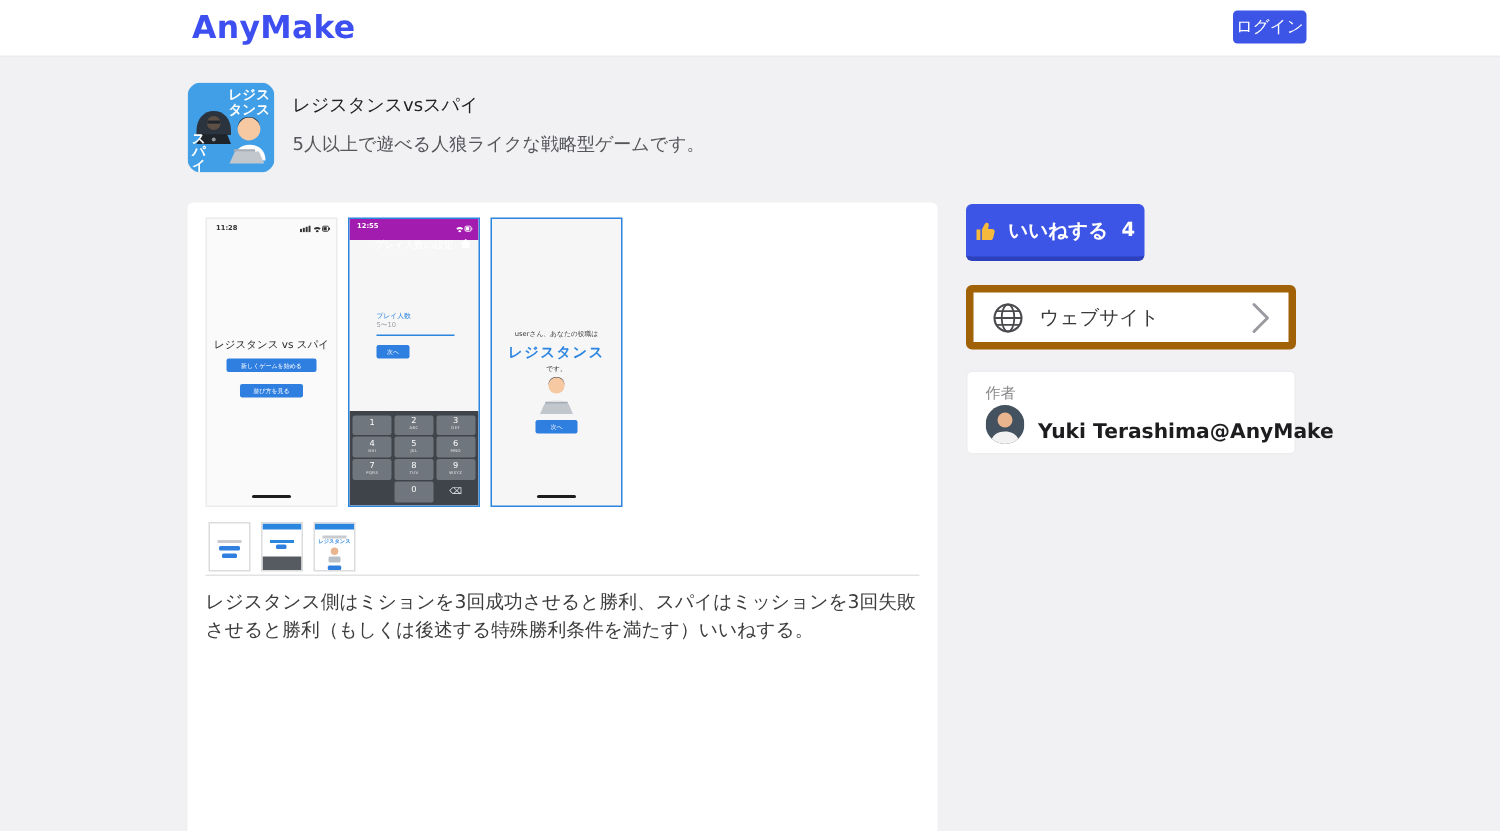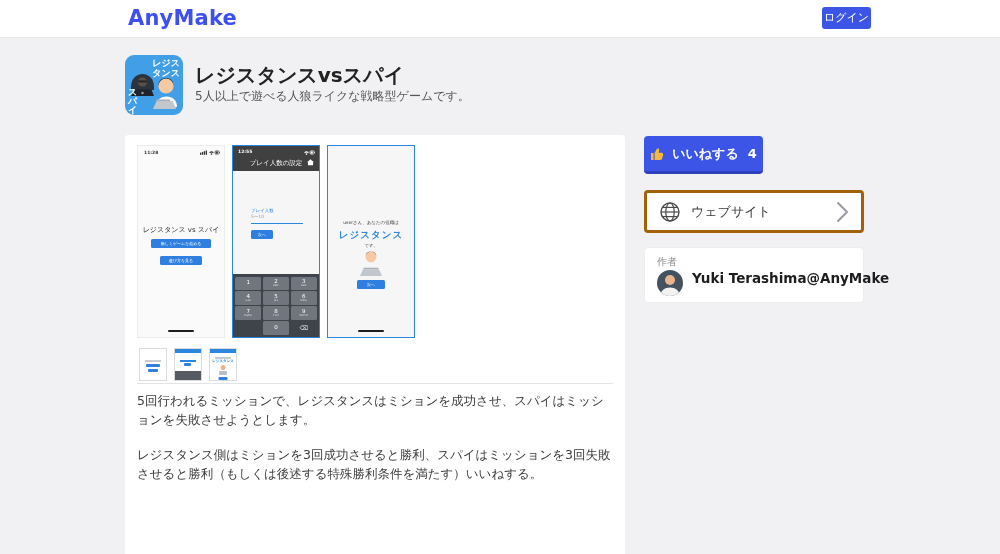--- a/index.html
+++ b/index.html
@@ -12,35 +12,35 @@
     color: #2f2f31;
   }
 
   
   .topbar { position:absolute; top:0; left:0; width:1000px; height:38px; background:#fff; border-bottom:1px solid #ebebee; z-index:6; }
   .logo { position:absolute; left:128px; top:6px; font-size:21px; font-weight:bold; color:#3d4ff0; letter-spacing:0.2px; cursor:pointer; }
   .login-btn { position:absolute; left:822px; top:7px; width:49px; height:22px; background:#3c55e6; color:#fff; font-size:11px; font-weight:normal; border:none; border-radius:3px; font-family:inherit; cursor:pointer; line-height:22px; text-align:center; }
 
   
   .hero-icon { position:absolute; left:125px; top:55px; width:58px; height:60px; border-radius:4px; overflow:hidden; }
-  .hero-title { position:absolute; left:195px; top:62px; font-size:20px; font-weight:bold; color:#222; }
+  .hero-title { position:absolute; left:195px; top:62px; font-size:12px; font-weight:normal; color:#222; }
   .hero-sub { position:absolute; left:195px; top:88px; font-size:12px; color:#55565a; }
 
   
   .main-card { position:absolute; left:125px; top:135px; width:500px; height:419px; background:#fff; border-radius:4px 4px 0 0; }
 
   .phone { position:absolute; top:10px; width:88px; height:193px; overflow:hidden; cursor:pointer; }
   .phone-1 { left:12px;  background:#fafafa; border:1px solid #ececee; }
   .phone-2 { left:107px; background:#f6f6f7; border:1px solid #2b86e0; }
   .phone-3 { left:202px; background:#f6f6f7; border:1px solid #2b86e0; }
 
   .p-time-dark { position:absolute; top:4px; left:6px; font-size:4.5px; font-weight:bold; color:#333; }
   .p-time-light { position:absolute; top:3px; left:5px; font-size:4.5px; font-weight:bold; color:#fff; z-index:2; }
   .p-status { position:absolute; top:4px; right:4px; z-index:2; }
-  .p-head { position:absolute; top:0; left:0; right:0; height:25px; background:#404040; }
+  .p-head { position:absolute; top:0; left:0; right:0; height:14px; background:#a21caf; }
   .p-head-title { position:absolute; top:13px; left:0; right:0; text-align:center; font-size:6.5px; color:#fff; }
   .p-home-ico { position:absolute; top:13px; right:5px; }
 
   .p1-title { position:absolute; top:79px; left:0; right:0; text-align:center; font-size:7px; font-weight:normal; color:#2c2c2e; }
   .btn-mini { position:absolute; left:50%; transform:translateX(-50%); background:#2f7fe0; color:#fff; font-size:4px; border-radius:1.5px; display:flex; align-items:center; justify-content:center; white-space:nowrap; }
   .p1-b1 { top:93px; width:60px; height:9px; }
   .p1-b2 { top:110px; width:42px; height:9px; }
   .home-bar { position:absolute; bottom:5px; left:50%; transform:translateX(-50%); width:26px; height:2.5px; border-radius:2px; background:#1d1d1f; }
 
   .p2-label { position:absolute; top:62px; left:18px; font-size:4.5px; color:#2b86e0; }
@@ -70,28 +70,28 @@
 
   .divider { position:absolute; top:248px; left:12px; width:476px; border-top:1px solid #e3e3e5; }
 
   .desc { position:absolute; top:256px; left:12px; width:478px; font-size:12.5px; color:#3c3c3e; }
   .desc p { margin:0 0 16px; line-height:19px; }
 
   
   .like-btn { position:absolute; left:644px; top:136px; width:119px; height:38px; background:#3c55e6; border:none; border-bottom:3px solid #2c41bb; border-radius:4px; color:#fff; font-size:13px; font-weight:bold; font-family:inherit; display:flex; align-items:center; justify-content:center; gap:7px; cursor:pointer; }
   .like-count { margin-left:2px; }
 
-  .website-card { position:absolute; left:644px; top:190px; width:220px; height:43px; background:#fff; border:3px solid #a16207; border-radius:4px; display:flex; align-items:center; cursor:pointer; }
+  .website-card { position:absolute; left:644px; top:190px; width:220px; height:43px; background:#fff; border:5px solid #a16207; border-radius:4px; display:flex; align-items:center; cursor:pointer; }
   .website-card .g-ico { margin-left:12px; display:flex; }
   .website-label { margin-left:10px; font-size:13px; color:#3a3a3c; }
   .chevron { margin-left:auto; margin-right:12px; display:flex; }
 
   .author-card { position:absolute; left:644px; top:247px; width:220px; height:56px; background:#fff; border:1px solid #ededf0; border-radius:4px; }
   .author-label { position:absolute; left:12px; top:7px; font-size:10px; color:#8a8a8e; }
-  .author-row { position:absolute; left:12px; top:22px; display:flex; align-items:flex-start; gap:9px; cursor:pointer; }
+  .author-row { position:absolute; left:12px; top:22px; display:flex; align-items:flex-end; gap:9px; cursor:pointer; }
   .avatar { width:26px; height:26px; border-radius:50%; overflow:hidden; flex:0 0 auto; }
   .author-name { font-size:13.5px; font-weight:bold; color:#1d1d1f; white-space:nowrap; }
 </style>
 </head>
 <body>
 
 <div class="topbar">
   <div class="logo">AnyMake</div>
   <button class="login-btn">ログイン</button>
 </div>
@@ -239,21 +239,20 @@
     <div class="t-line" style="top:8px;"></div>
     <div class="t3-role">レジスタンス</div>
     <div class="t-pill" style="top:16px; width:5px; height:5px; background:#e8b58e; border-radius:50%;"></div>
     <div class="t-pill" style="top:22px; width:8px; height:4px; background:#b9bfc6;"></div>
     <div class="t-pill" style="top:28px; width:9px; height:3px;"></div>
   </div>
 
   <div class="divider"></div>
 
   <div class="desc">
-    <p>5回行われるミッションで、レジスタンスはミションを成功させ、スパイはミッションを失敗させようとします。</p>
     <p>レジスタンス側はミションを3回成功させると勝利、スパイはミッションを3回失敗させると勝利（もしくは後述する特殊勝利条件を満たす）いいねする。</p>
   </div>
 </div>
 
 <button class="like-btn">
   <svg width="15" height="15" viewBox="0 0 15 15">
     <path d="M1 7h2.6v7H1zM4.6 14h5.7c.9 0 1.6-.6 1.8-1.4l1-3.9c.3-1-.5-2-1.6-2H8.7l.5-2.6c.1-.7-.3-1.4-1-1.6-.6-.2-1.3.1-1.6.7L4.6 7z" fill="#f6b93c"></path>
   </svg>
   <span>いいねする</span>
   <span class="like-count">4</span>

